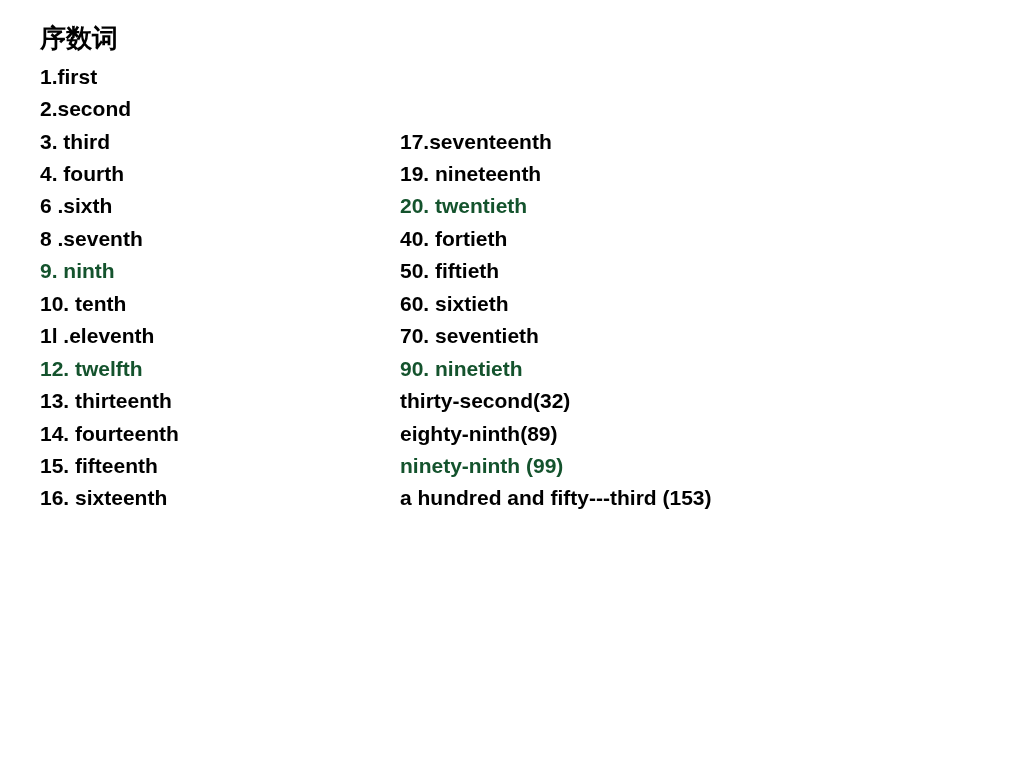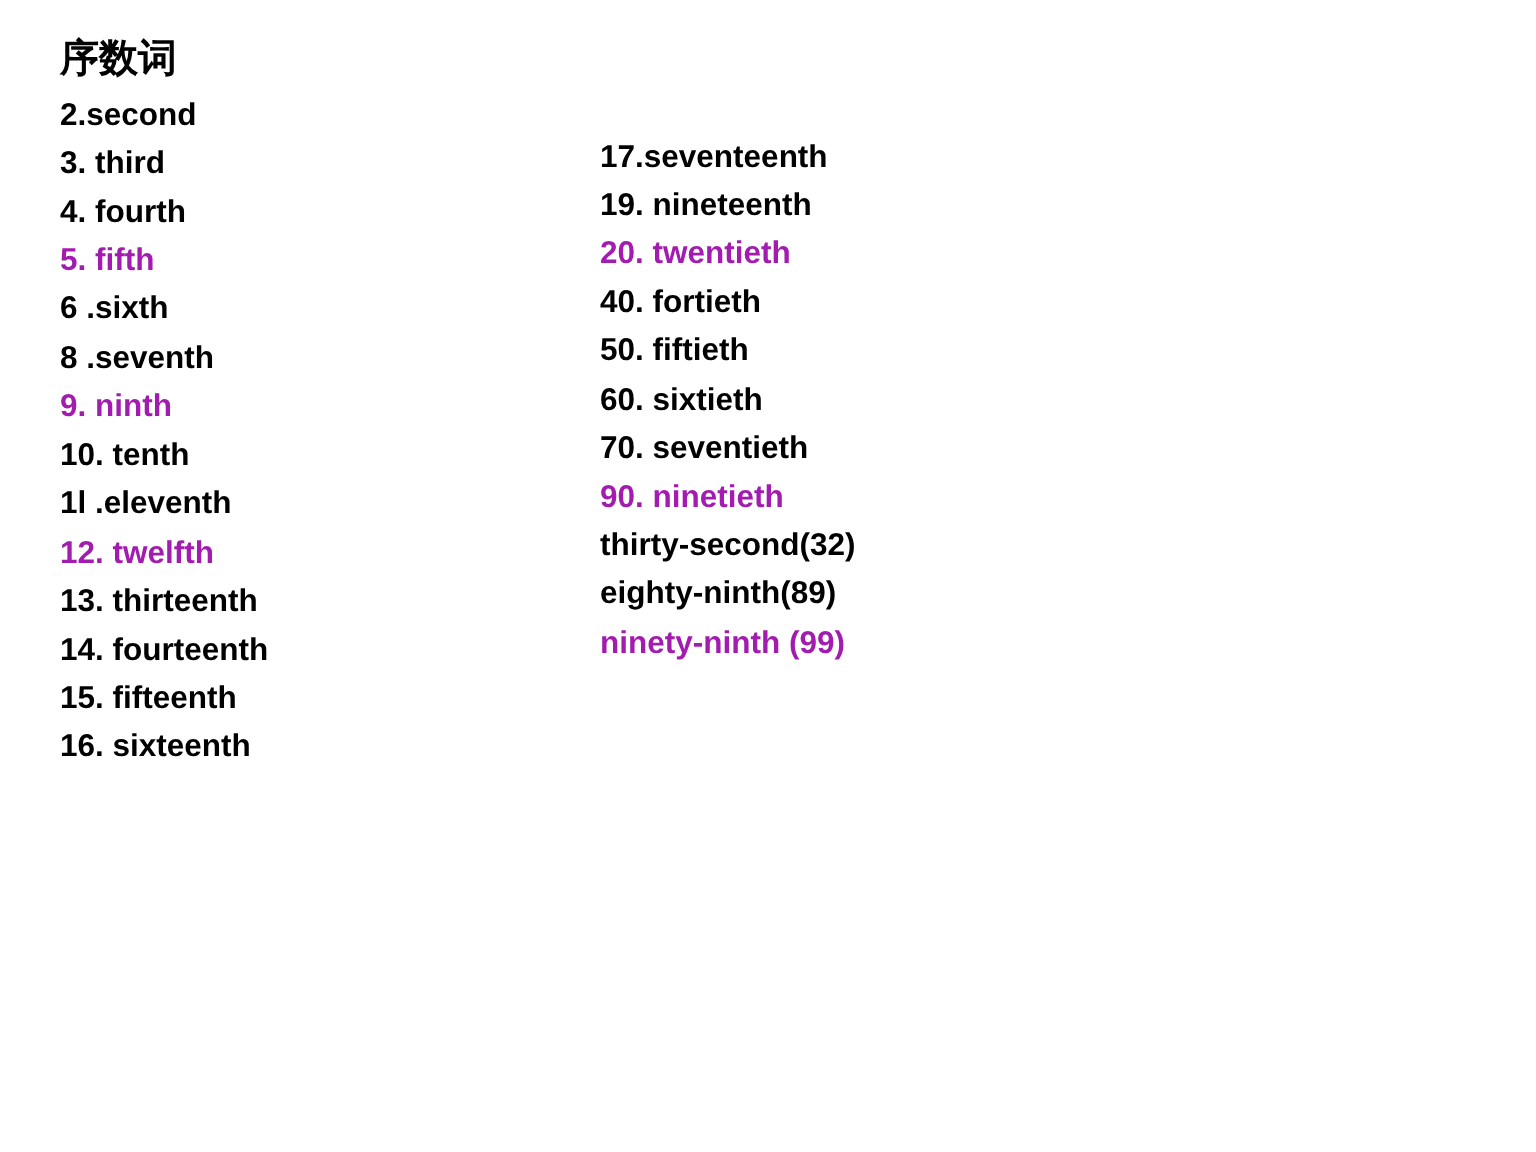--- a/index.html
+++ b/index.html
@@ -16,21 +16,21 @@
       overflow: hidden;
       display: flex;
       align-items: flex-start;
       justify-content: flex-start;
       padding: 20px 40px;
     }
 
     .content-wrapper {
       display: flex;
       gap: 60px;
-      align-items: center;
+      align-items: flex-end;
       width: 100%;
     }
 
     .left-column {
       display: flex;
       flex-direction: column;
       gap: 2px;
       min-width: 300px;
     }
 
@@ -42,41 +42,41 @@
     }
 
     .item {
       font-size: 21px;
       font-weight: bold;
       color: #000000;
       line-height: 1.45;
     }
 
     .item.red {
-      color: #a21caf;
+      color: #14532d;
     }
 
     .title {
       font-size: 26px;
       font-weight: bold;
       color: #000000;
       line-height: 1.45;
       margin-bottom: 2px;
     }
   </style>
 </head>
 <body>
 
 <div class="content-wrapper">
   <div class="left-column">
     <div class="title">序数词</div>
+  <div class="item">1.first</div>
       <div class="item">2.second</div>
       <div class="item">3. third</div>
       <div class="item">4. fourth</div>
-      <div class="item red">5. fifth</div>
       <div class="item">6 .sixth</div>
       <div class="item">8 .seventh</div>
       <div class="item red">9. ninth</div>
       <div class="item">10. tenth</div>
       <div class="item">1l .eleventh</div>
       <div class="item red">12. twelfth</div>
       <div class="item">13. thirteenth</div>
       <div class="item">14. fourteenth</div>
       <div class="item">15. fifteenth</div>
       <div class="item">16. sixteenth</div>
@@ -86,14 +86,15 @@
       <div class="item">19. nineteenth</div>
       <div class="item red">20. twentieth</div>
       <div class="item">40. fortieth</div>
       <div class="item">50. fiftieth</div>
       <div class="item">60. sixtieth</div>
       <div class="item">70. seventieth</div>
       <div class="item red">90. ninetieth</div>
       <div class="item">thirty-second(32)</div>
       <div class="item">eighty-ninth(89)</div>
       <div class="item red">ninety-ninth (99)</div>
+      <div class="item">a hundred and fifty---third (153)</div>
     </div>
 </div>
 
 </body></html>

